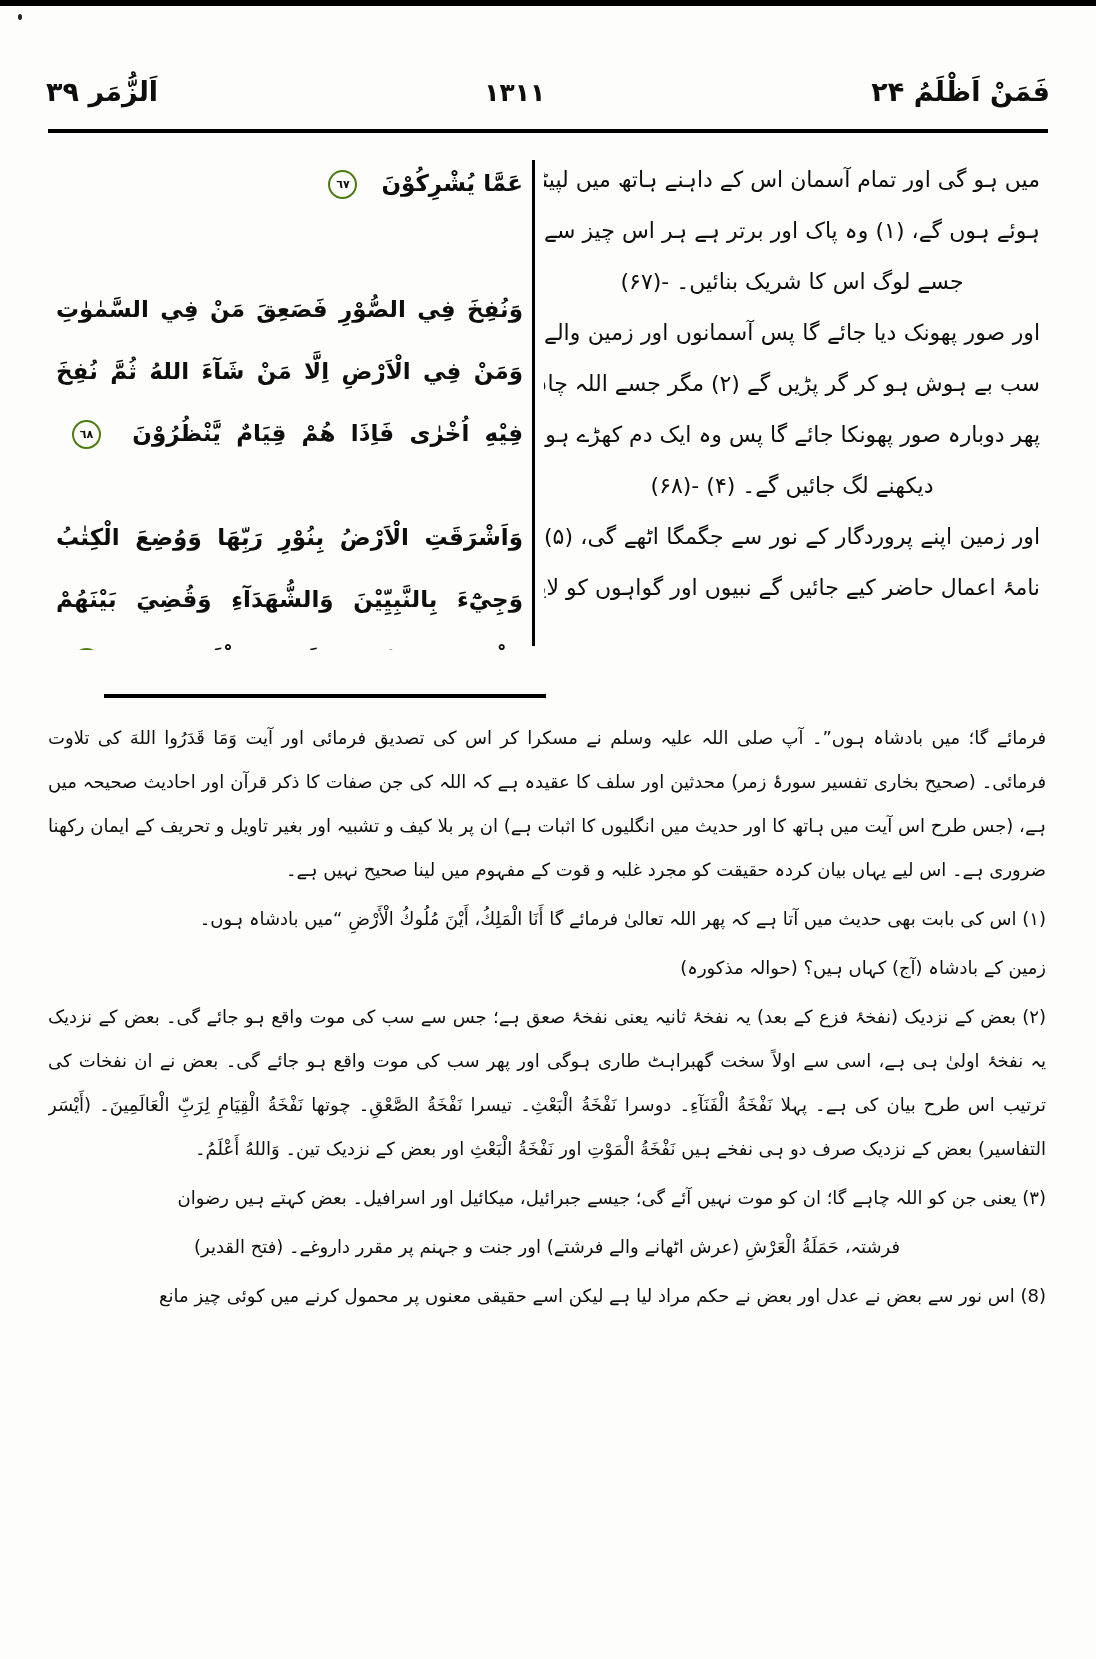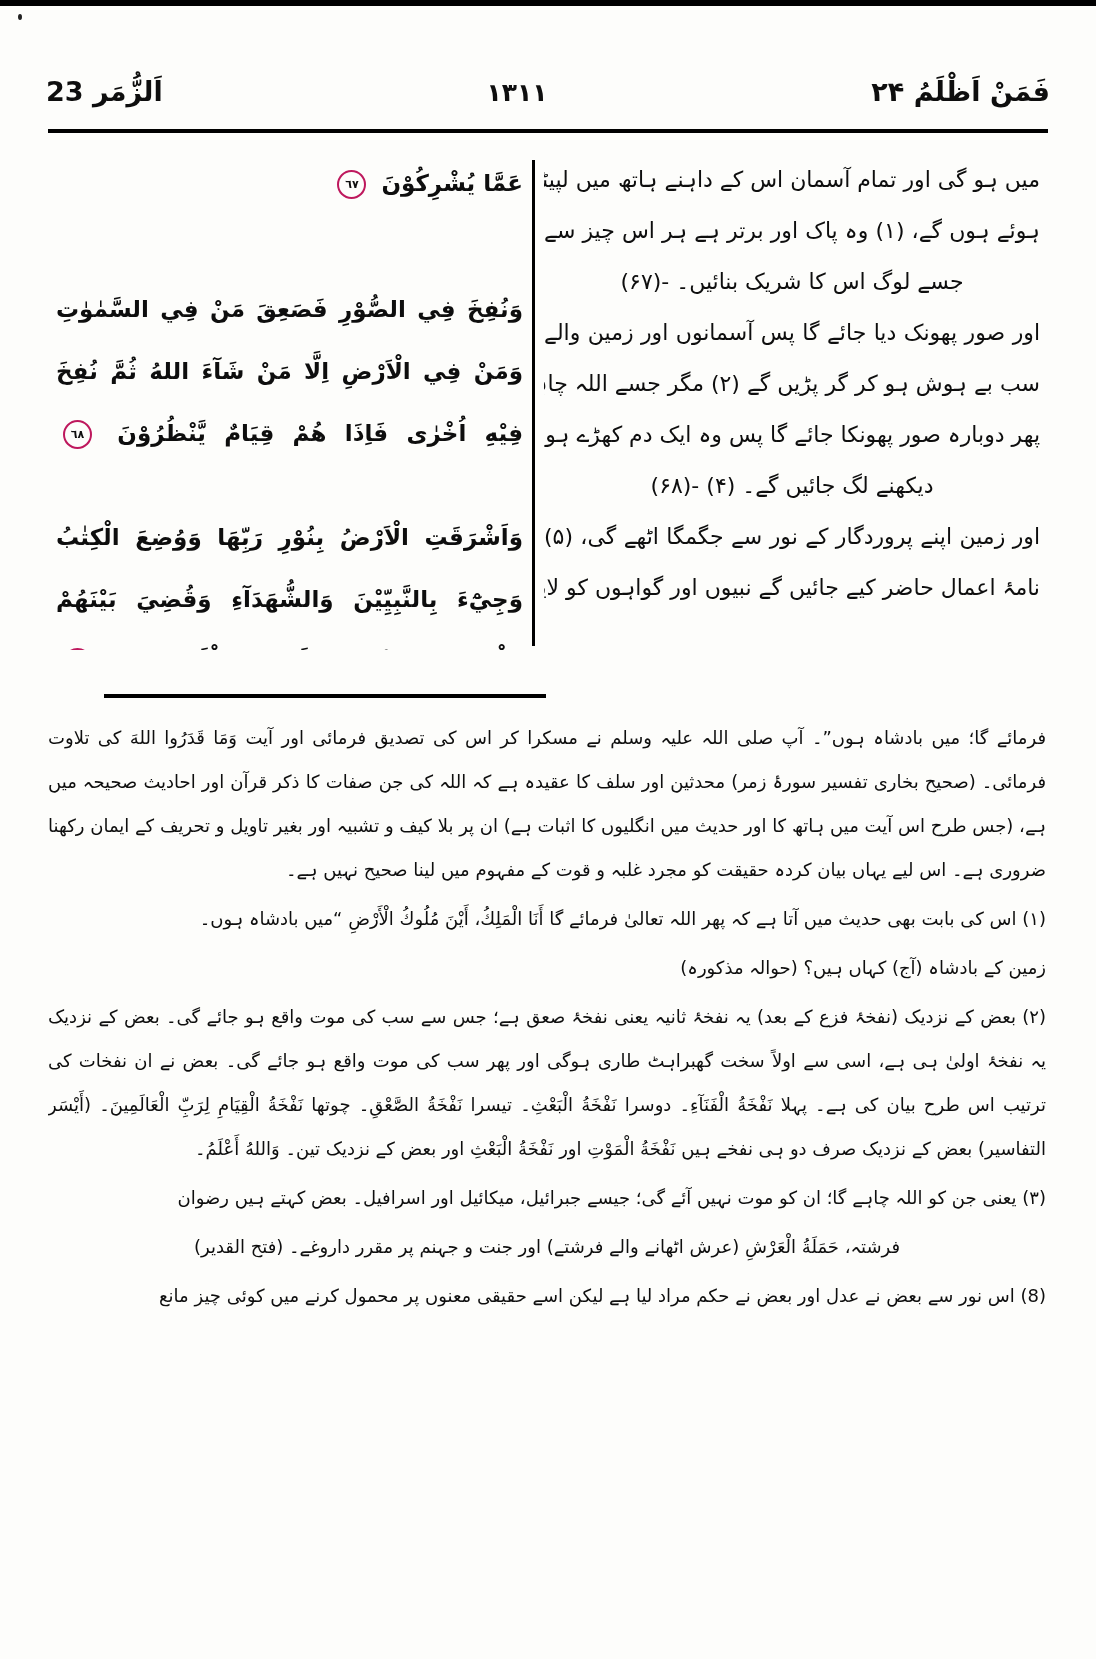--- a/index.html
+++ b/index.html
@@ -41,22 +41,22 @@
   .col-divider{width:3px;background:#000;height:486px;margin:10px 9px 0 9px;}
   .arabic-col{flex:1;padding-top:2px;overflow:hidden;}
   .verse{
     font-size:23px;font-weight:bold;line-height:62px;
     text-align:justify;text-align-last:justify;
   }
   .verse.v-first{text-align:right;text-align-last:right;margin-bottom:64px;}
   .verse.v-mid{margin-bottom:42px;}
   .v-num{
     display:inline-flex;align-items:center;justify-content:center;
-    width:25px;height:25px;border:2px solid #be185d;border-radius:50%;
-    font-size:11px;font-weight:bold;vertical-align:middle;margin:0 7px;
+    width:25px;height:25px;border:2px solid #4d7c0f;border-radius:50%;
+    font-size:11px;font-weight:bold;vertical-align:middle;margin:0 16px;
     line-height:1;
   }
 
   
   .fn-sep{position:absolute;top:694px;right:550px;width:442px;height:4px;background:#000;}
   
   
   
   .footnotes{
     position:absolute;top:716px;right:50px;left:48px;
@@ -72,21 +72,21 @@
 <body>
 
 <div class="page">
 
   <div class="top-edge"></div>
   <div class="corner-speck"></div>
 
   <header class="hdr">
     <span class="hdr-right">فَمَنْ اَظْلَمُ ۲۴</span>
     <span class="hdr-center">۱۳۱۱</span>
-    <span class="hdr-left">اَلزُّمَر 23</span>
+    <span class="hdr-left">اَلزُّمَر ۳۹</span>
   </header>
   <div class="hdr-rule"></div>
 
   <main class="main">
 
     <section class="arabic-col">
       <div class="verse v-first">
         <span>عَمَّا يُشْرِكُوْنَ</span>
         <span class="v-num">٦٧</span>
       </div>

